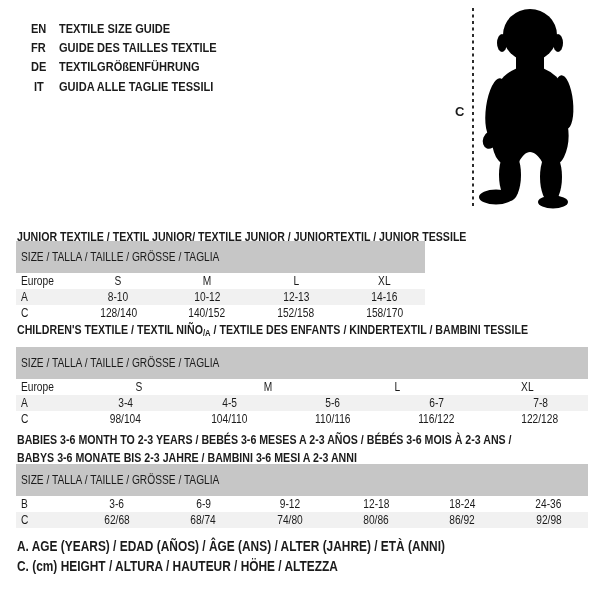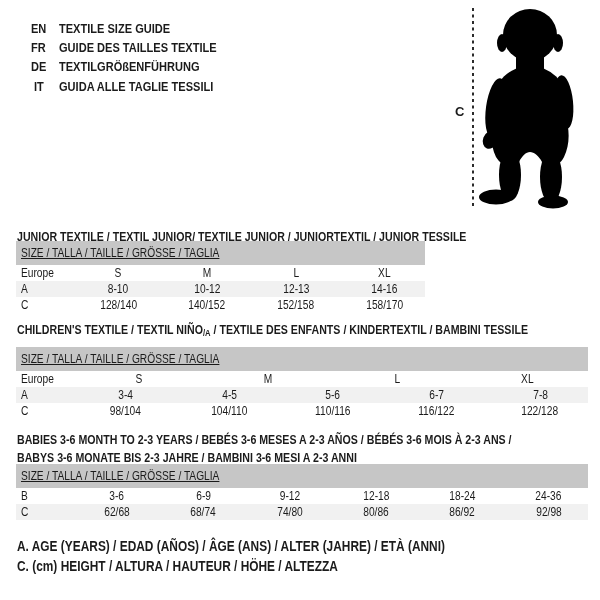--- a/index.html
+++ b/index.html
@@ -20,22 +20,22 @@
   .lang-code{width:38px;}
 
   
   .figure-svg{position:absolute;left:450px;top:5px;color:var(--sil);}
   .measure-label{position:absolute;left:455px;top:104px;font-size:13px;font-weight:bold;}
 
   
   .section-title{position:absolute;left:17px;font-size:12.5px;font-weight:bold;line-height:18px;}
   .sub{font-size:9px;vertical-align:-2px;}
   .size-table{position:absolute;left:16px;}
-  .tbl-header{height:24px;background:var(--hdr);font-size:12px;display:flex;align-items:center;
-              padding-left:5px;box-sizing:border-box;text-decoration:underline;}
+  .tbl-header{height:32px;background:var(--hdr);font-size:12px;display:flex;align-items:center;
+              padding-left:5px;box-sizing:border-box;}
   .trow{display:flex;height:16px;align-items:center;font-size:12px;gap:8px;}
   .trow.shaded{background:var(--shade);}
   .tlabel{width:54px;padding-left:5px;box-sizing:border-box;}
   .tcell{flex:1;text-align:center;}
 
   
   .notes{position:absolute;left:17px;top:537px;font-size:14px;font-weight:bold;line-height:19.5px;}
 </style>
 </head>
 <body>

